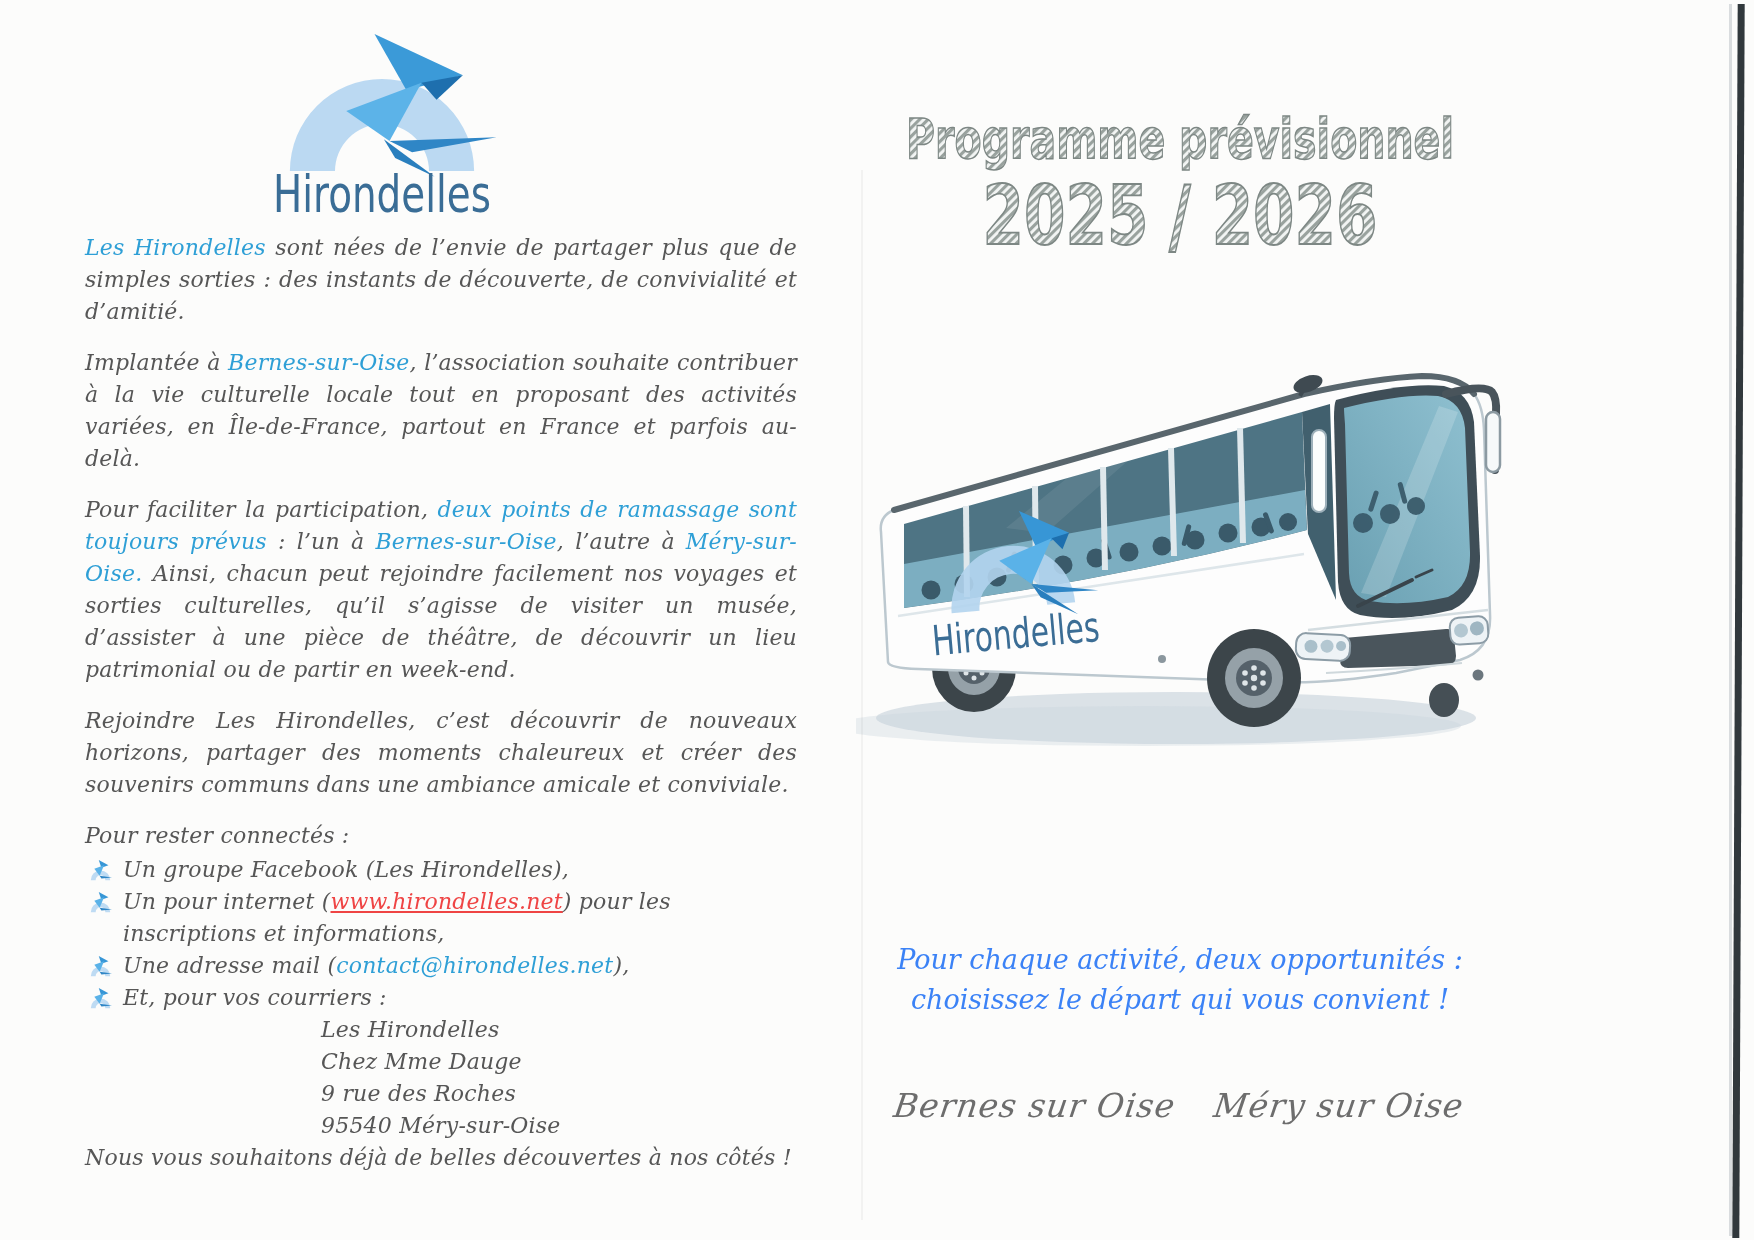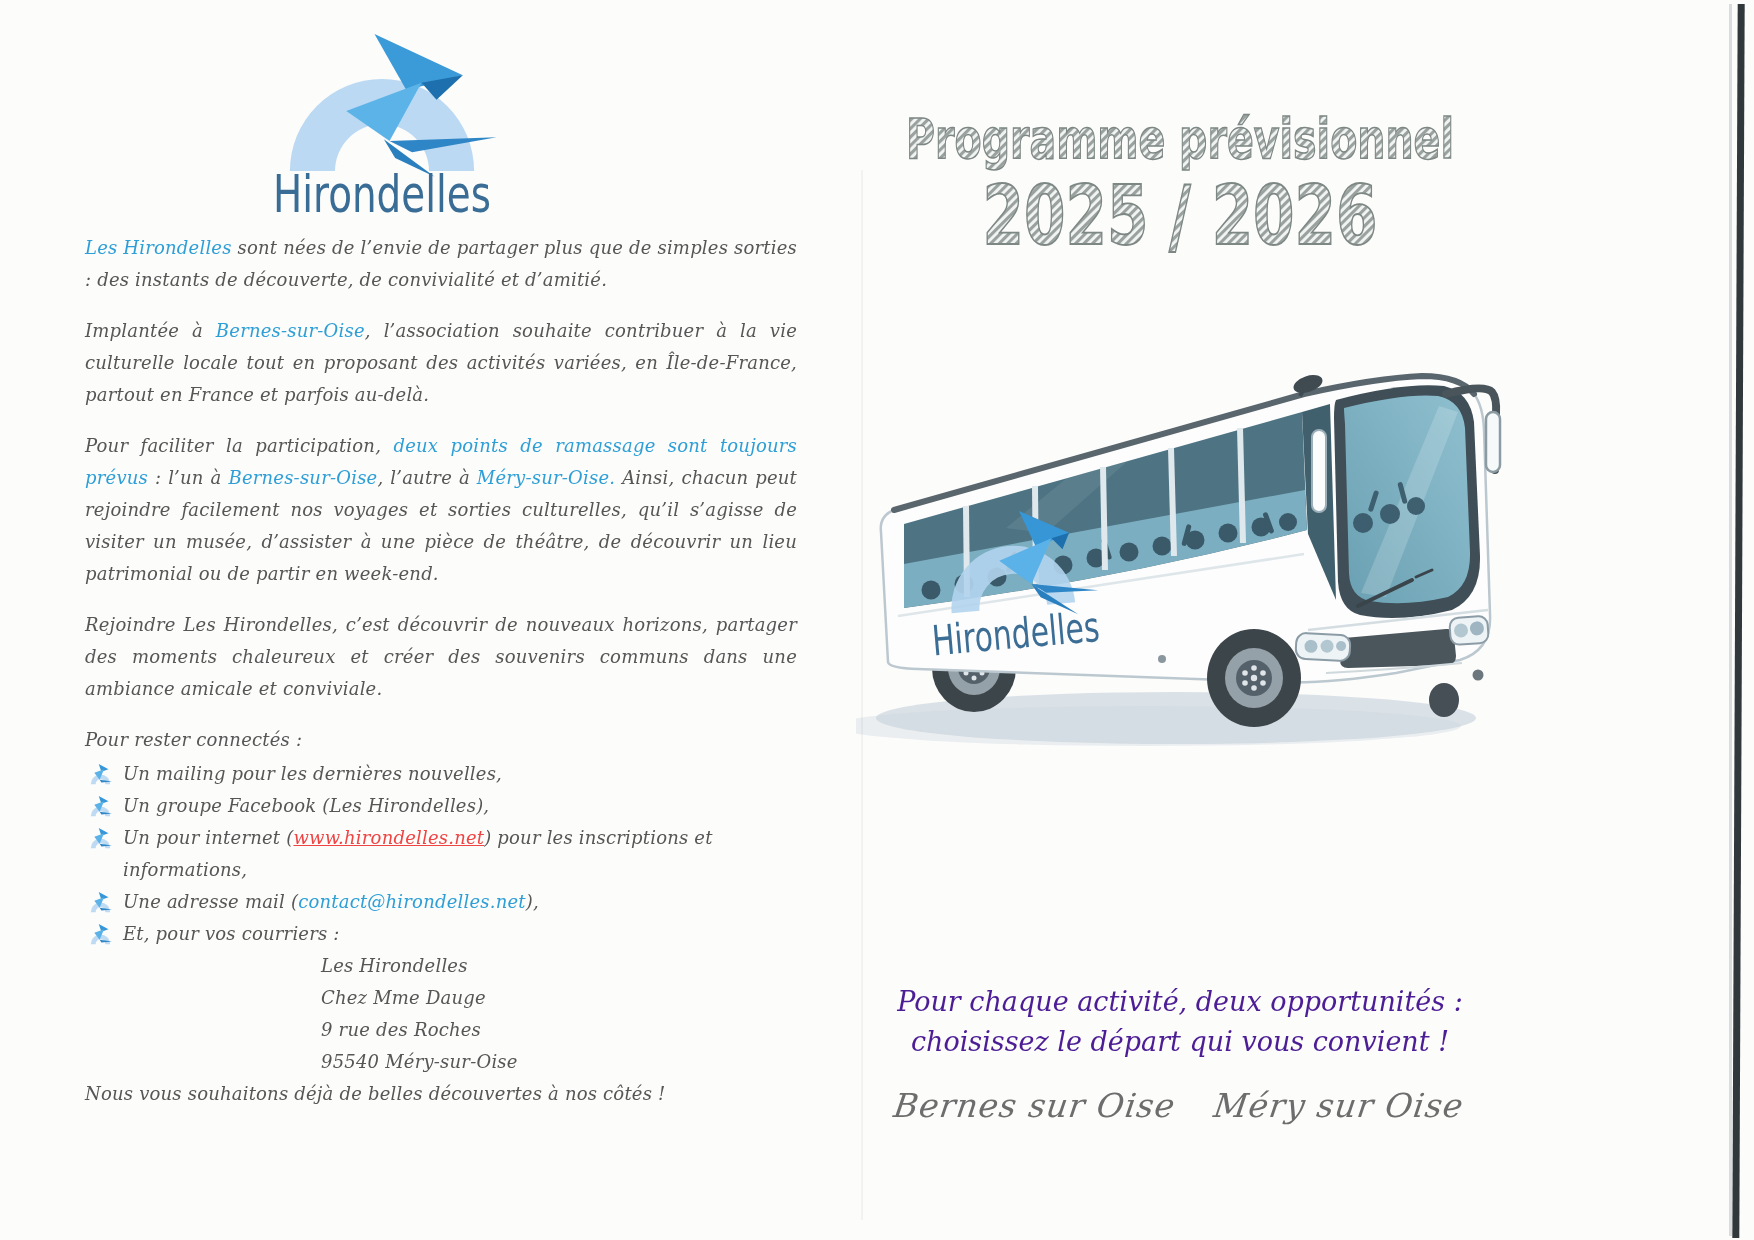--- a/index.html
+++ b/index.html
@@ -5,40 +5,40 @@
   html,body { margin:0; padding:0; }
   body {
     width:1754px; height:1240px; position:relative; overflow:hidden;
     background:#fcfcfb;
     font-family:"DejaVu Serif", serif;
   }
   
   .page-left { position:absolute; left:85px; top:28px; width:712px; }
   .logo-wrap { width:282px; height:196px; margin:0 0 8px 156px; }
   p.body, .li-text, .addr-line, .connect-head {
-    font-style:italic; font-size:18px; line-height:32px;
+    font-style:italic; font-size:22px; line-height:32px;
     color:#565656; letter-spacing:0.2px; margin:0;
   }
   p.body { text-align:justify; margin-bottom:19px; }
   .connect-head { margin-bottom:2px; }
   .hl { color:#2e9fd6; }
   .link { color:#ef4444; text-decoration:underline; }
   .connect-list { list-style:none; margin:0; padding:0; }
   .connect-list li { display:flex; align-items:flex-start; }
   .bullet-icon { flex:0 0 auto; width:27px; height:23px; margin:5px 9px 0 2px; }
   .li-text { flex:1; }
   .address { margin:0 0 0 236px; }
   .closing { margin-top:24px; text-align:left; }
   
   .title-svg { position:absolute; left:880px; top:72px; }
   .title-svg text { font-family:"DejaVu Sans", sans-serif; font-weight:bold; }
   .bus-svg { position:absolute; left:856px; top:318px; }
   .bus-svg text, .logo-svg text, .bullet-icon text { font-family:"DejaVu Sans", sans-serif; }
-  .tagline { position:absolute; left:880px; top:982px; width:600px; text-align:center;
-    font-style:italic; font-size:27px; line-height:40px; color:#4c1d95; }
+  .tagline { position:absolute; left:880px; top:940px; width:600px; text-align:center;
+    font-style:italic; font-size:27px; line-height:40px; color:#3b82f6; }
   .departures { position:absolute; left:872px; top:1086px; width:622px;
     display:flex; justify-content:space-between; box-sizing:border-box; padding:0 30px 0 22px; }
   .script { font-style:italic; font-size:33px; color:#6d6d6d;
     transform:skewX(-8deg); letter-spacing:1px; }
   
   .fold { position:absolute; left:861px; top:170px; width:2px; height:1050px;
     background:rgba(110,116,120,0.07); }
   .scan-edge-light { position:absolute; left:1729px; top:4px; width:3px; height:1232px;
     background:#d9dcde; }
   .scan-edge { position:absolute; left:1735px; top:4px; width:7px; height:1234px;
@@ -66,29 +66,20 @@
   <p class="body"><span class="hl">Les Hirondelles</span><span> sont nées de l’envie de partager plus que de simples sorties : des instants de découverte, de convivialité et d’amitié.</span></p>
 
   <p class="body"><span>Implantée à </span><span class="hl">Bernes-sur-Oise</span><span>, l’association souhaite contribuer à la vie culturelle locale tout en proposant des activités variées, en Île-de-France, partout en France et parfois au-delà.</span></p>
 
   <p class="body"><span>Pour faciliter la participation, </span><span class="hl">deux points de ramassage sont toujours prévus</span><span> : l’un à </span><span class="hl">Bernes-sur-Oise</span><span>, l’autre à </span><span class="hl">Méry-sur-Oise.</span><span> Ainsi, chacun peut rejoindre facilement nos voyages et sorties culturelles, qu’il s’agisse de visiter un musée, d’assister à une pièce de théâtre, de découvrir un lieu patrimonial ou de partir en week-end.</span></p>
 
   <p class="body">Rejoindre Les Hirondelles, c’est découvrir de nouveaux horizons, partager des moments chaleureux et créer des souvenirs communs dans une ambiance amicale et conviviale.</p>
 
   <p class="connect-head">Pour rester connectés :</p>
   <ul class="connect-list">
-    <li>
-      <svg class="bullet-icon" viewBox="0 0 30 26">
-        <path d="M 4 24 A 11 11 0 0 1 26 24 L 20.5 24 A 5.5 5.5 0 0 0 9.5 24 Z" fill="#bedbf3"></path>
-        <polygon points="13,1 24,7 16,10" fill="#3796d6"></polygon>
-        <polygon points="8,11 19,7 14,19" fill="#5ab2e8"></polygon>
-        <polygon points="14,19 28,21 16,22" fill="#2f86c6"></polygon>
-      </svg>
-      <div class="li-text">Un mailing pour les dernières nouvelles,</div>
-    </li>
     <li>
       <svg class="bullet-icon" viewBox="0 0 30 26">
         <path d="M 4 24 A 11 11 0 0 1 26 24 L 20.5 24 A 5.5 5.5 0 0 0 9.5 24 Z" fill="#bedbf3"></path>
         <polygon points="13,1 24,7 16,10" fill="#3796d6"></polygon>
         <polygon points="8,11 19,7 14,19" fill="#5ab2e8"></polygon>
         <polygon points="14,19 28,21 16,22" fill="#2f86c6"></polygon>
       </svg>
       <div class="li-text">Un groupe Facebook (Les Hirondelles),</div>
     </li>
     <li>

